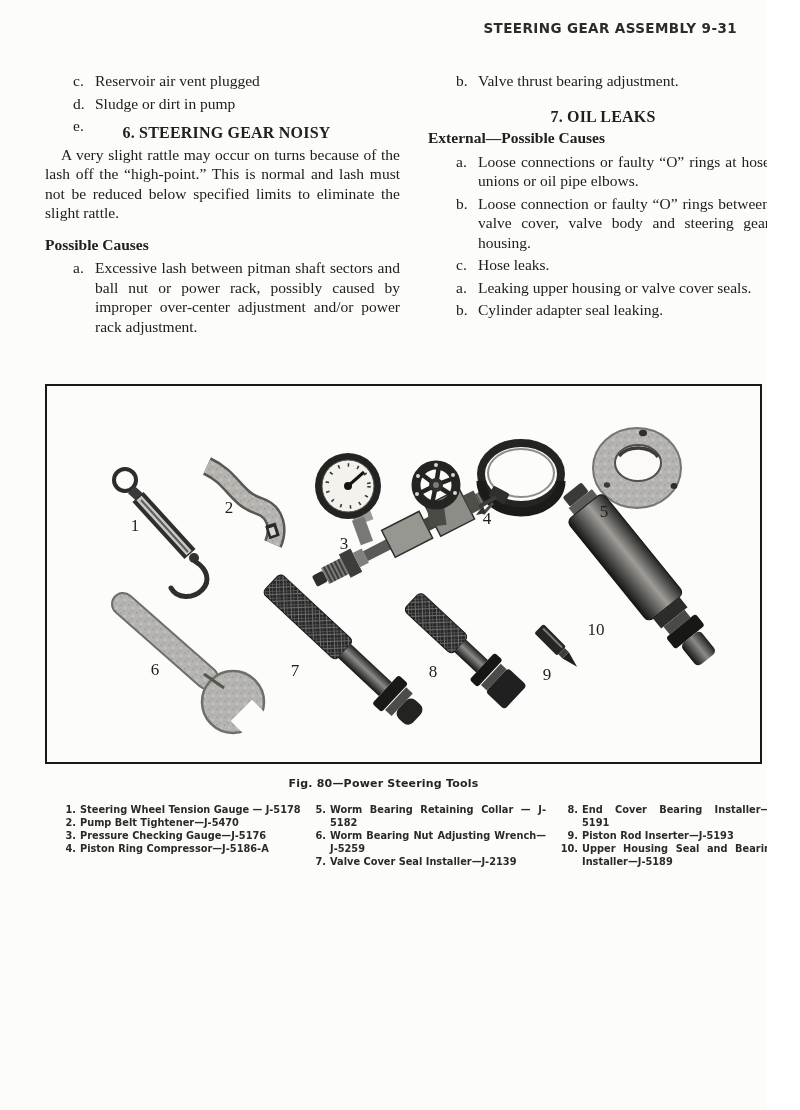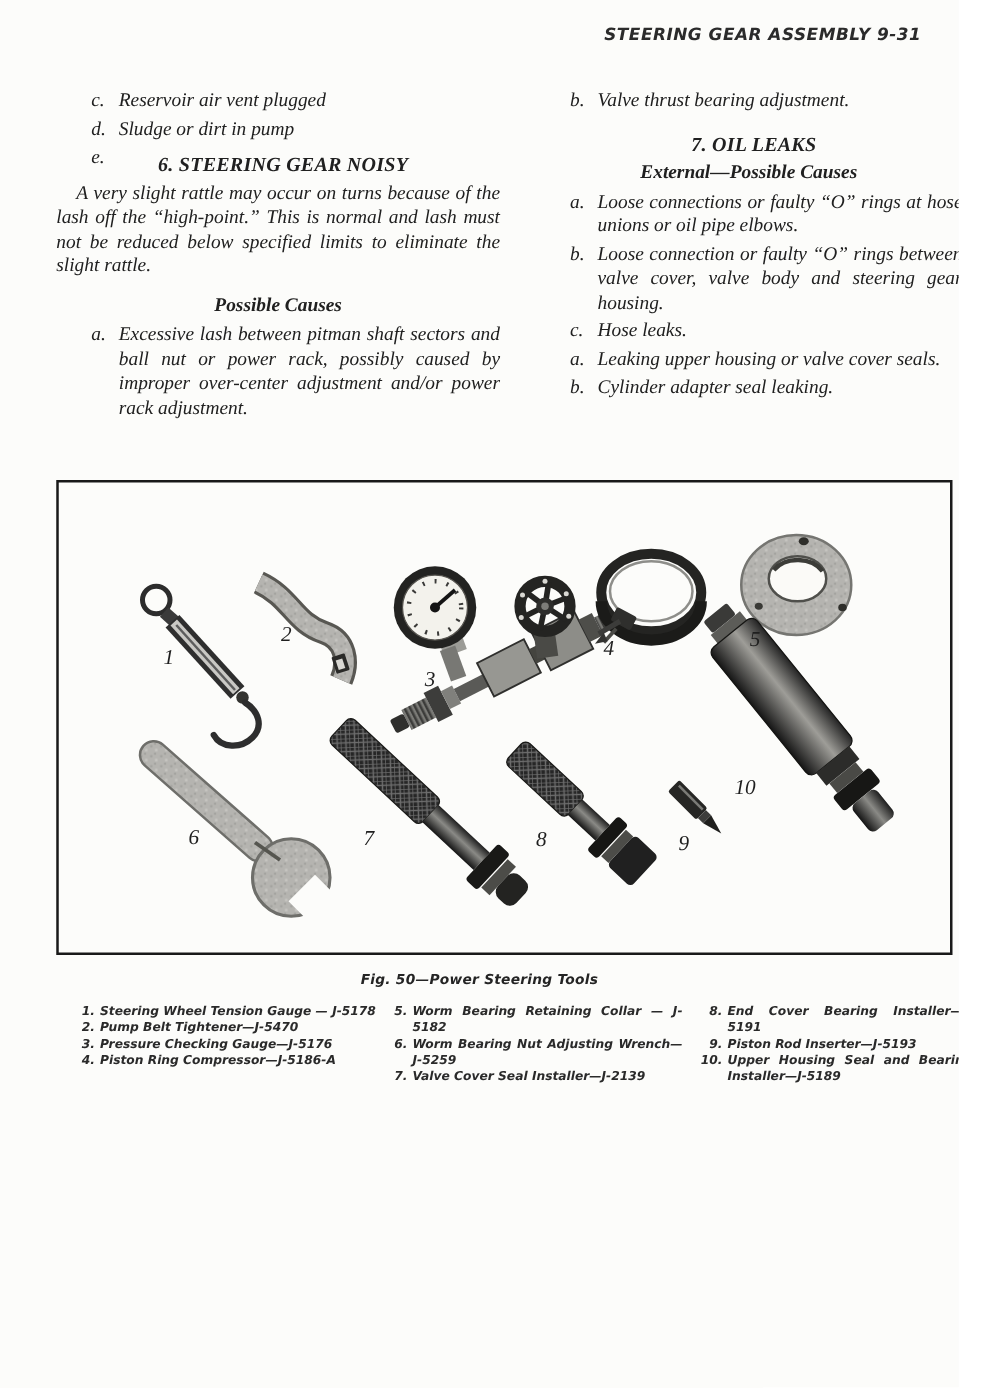--- a/index.html
+++ b/index.html
@@ -1,37 +1,37 @@
 <!DOCTYPE html>
 <html><head>
 <meta charset="utf-8">
 <style>
   html,body { margin:0; padding:0; background:#ffffff; }
   .page {
     position:relative; width:767px; height:1110px;
     background:#fcfcfa; overflow:hidden;
-    font-family:"Liberation Serif", serif; color:#202020;font-style:italic;
+    font-family:"Liberation Serif", serif; color:#202020;
   }
   
   .hdr {
     position:absolute; top:20px; right:30px;
     font-family:"DejaVu Sans", sans-serif; font-weight:bold;
     font-size:13.5px; letter-spacing:0.4px; color:#2b2b2b;
   }
   
   .col { position:absolute; font-size:15.5px; line-height:19.5px; text-align:justify; }
   .col-left  { left:45px;  top:68px; width:355px; }
   .col-right { left:428px; top:68px; width:342px; }
   .list-item { position:relative; padding-left:50px; margin-top:3px; }
   .list-item .li-label { position:absolute; left:28px; width:20px; }
   .sec-head {
     font-weight:bold; font-size:16px; margin:10px 0 2px 8px;
     text-align:center; letter-spacing:0.2px;
   }
-  .sub-head { font-weight:bold; font-size:15.5px; margin:12px 0 4px 0; text-align:center; }
+  .sub-head { font-weight:bold; font-size:15.5px; margin:12px 0 4px 0; text-align:left; }
   .para { margin:0; text-indent:16px; }
   
   .figure-box {
     position:absolute; left:45px; top:384px; width:717px; height:380px;
     border:2px solid #191919; box-sizing:border-box; background:#fcfcfa;
   }
   .figure-box svg { display:block; width:100%; height:100%; }
   .fig-caption {
     position:absolute; left:0; right:0; top:777px; text-align:center;
     font-family:"DejaVu Sans", sans-serif; font-weight:bold; font-size:11px;
@@ -266,21 +266,21 @@
         <text x="557" y="131">5</text>
         <text x="108" y="289">6</text>
         <text x="248" y="290">7</text>
         <text x="386" y="291">8</text>
         <text x="500" y="294">9</text>
         <text x="549" y="249">10</text>
       </g>
     </svg>
   </div>
 
-  <div class="fig-caption">Fig. 50—Power Steering Tools</div>
+  <div class="fig-caption">Fig. 80—Power Steering Tools</div>
 
   <div class="legend-col c1">
     <div class="legend-item">
       <span class="num">1.</span>
       <span>Steering Wheel Tension Gauge — J-5178</span>
     </div>
     <div class="legend-item">
       <span class="num">2.</span>
       <span>Pump Belt Tightener—J-5470</span>
     </div>

